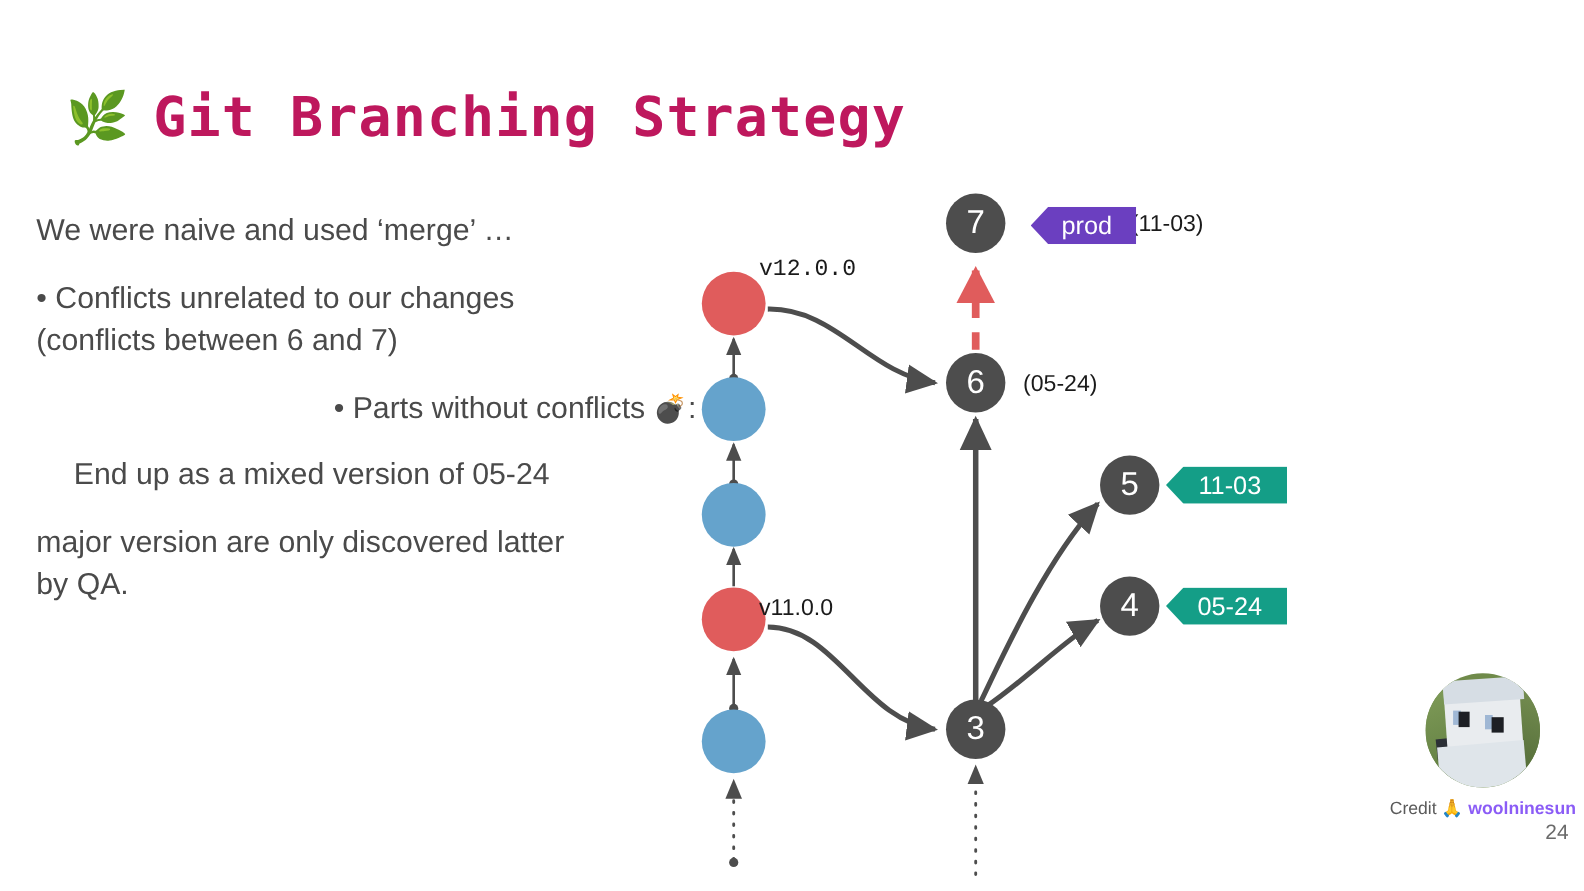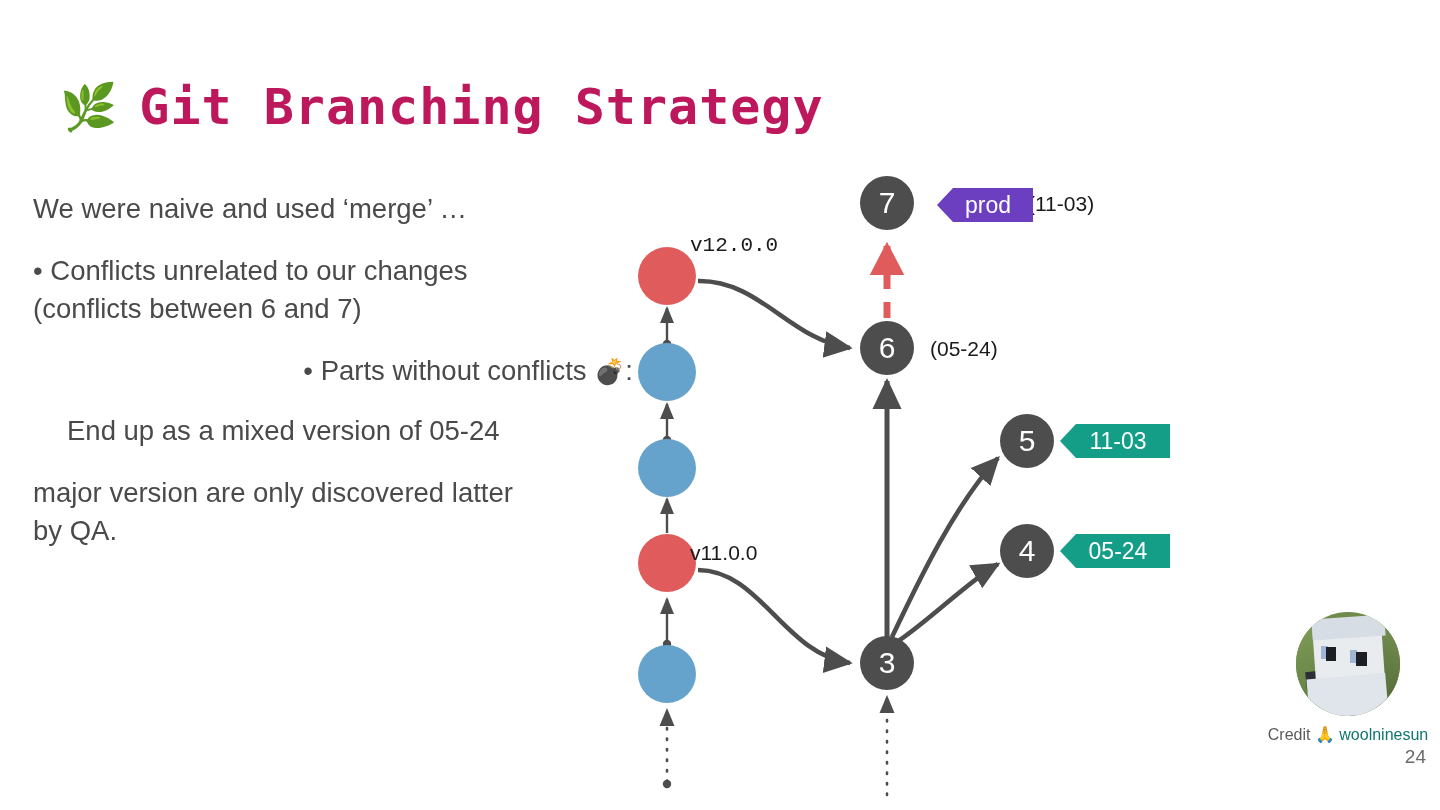--- a/index.html
+++ b/index.html
@@ -154,21 +154,21 @@
     width: 42%; height: 18%;
     background: #2b2f36;
     transform: rotate(-6deg);
   }
   .credit-line {
     margin-top: 9px;
     font-size: 16px;
     color: #5a5a5a;
     white-space: nowrap;
   }
-  .credit-name { font-weight: normal; color: #0f766e; }
+  .credit-name { font-weight: bold; color: #8b5cf6; }
   .credit-emoji { font-size: 16px; }
   .page-num {
     margin-top: 2px;
     font-size: 19px;
     color: #6a6a6a;
     text-align: right;
     padding-right: 12px;
   }
 </style>
 </head>

